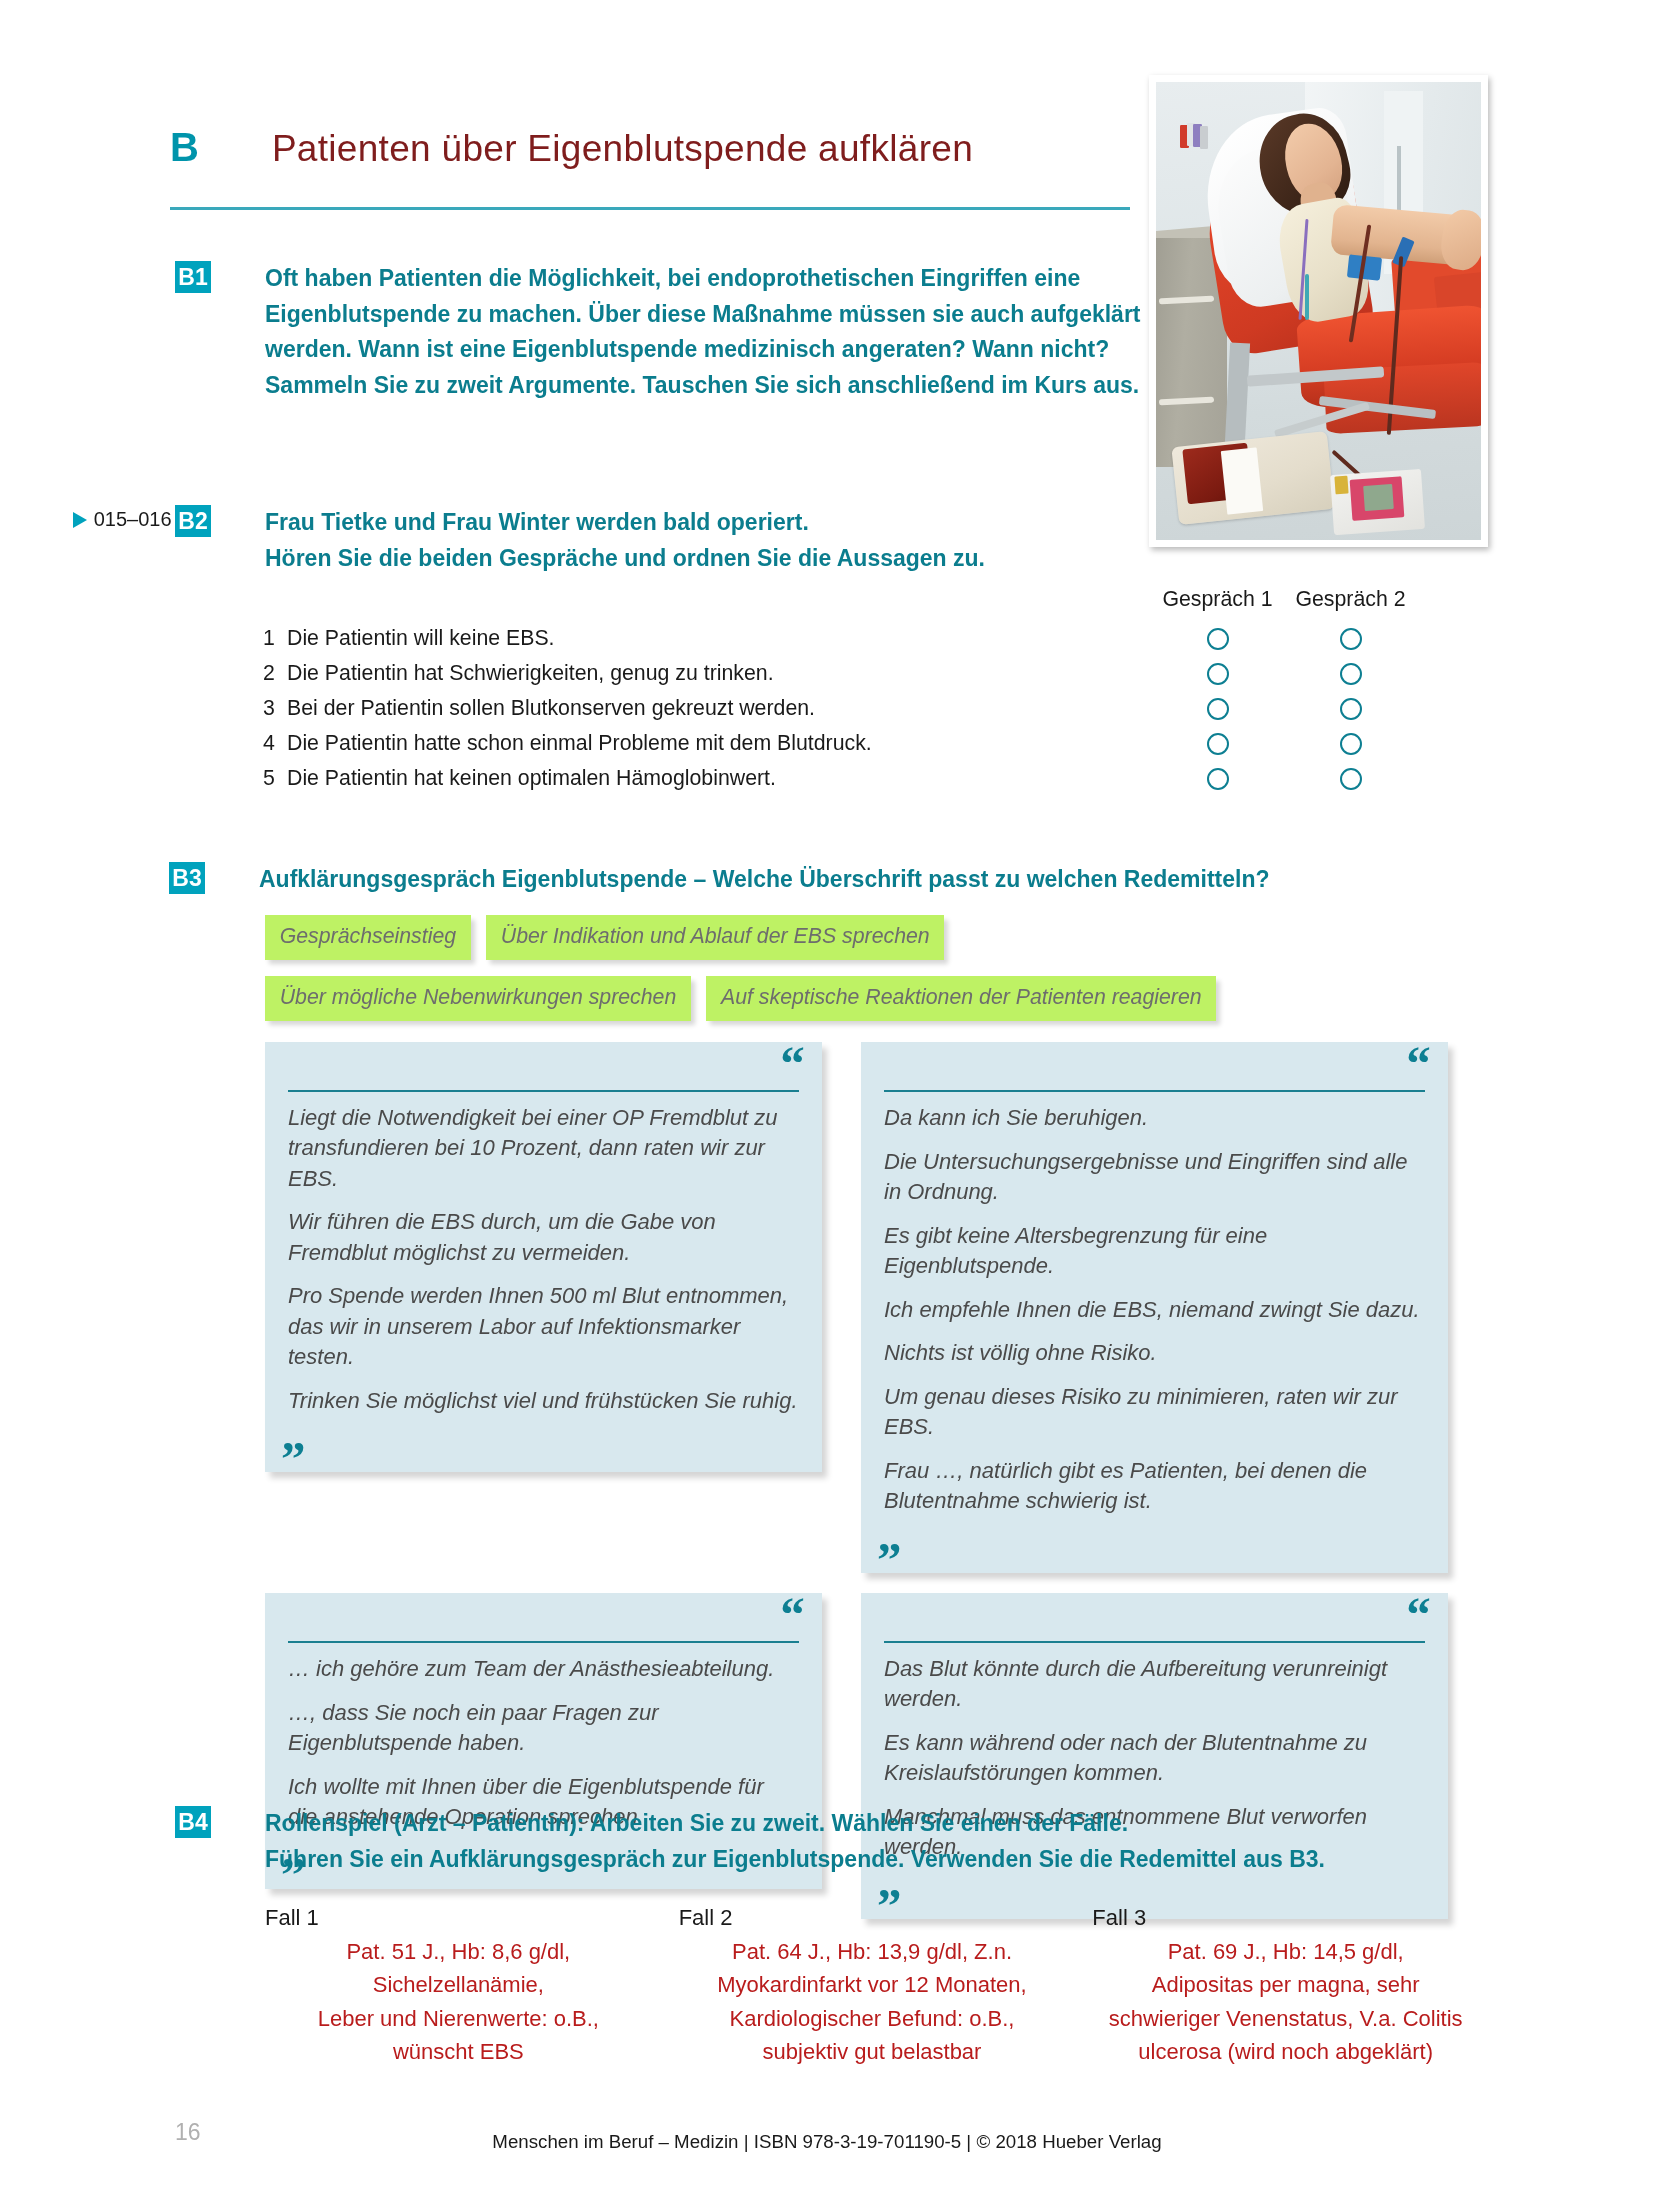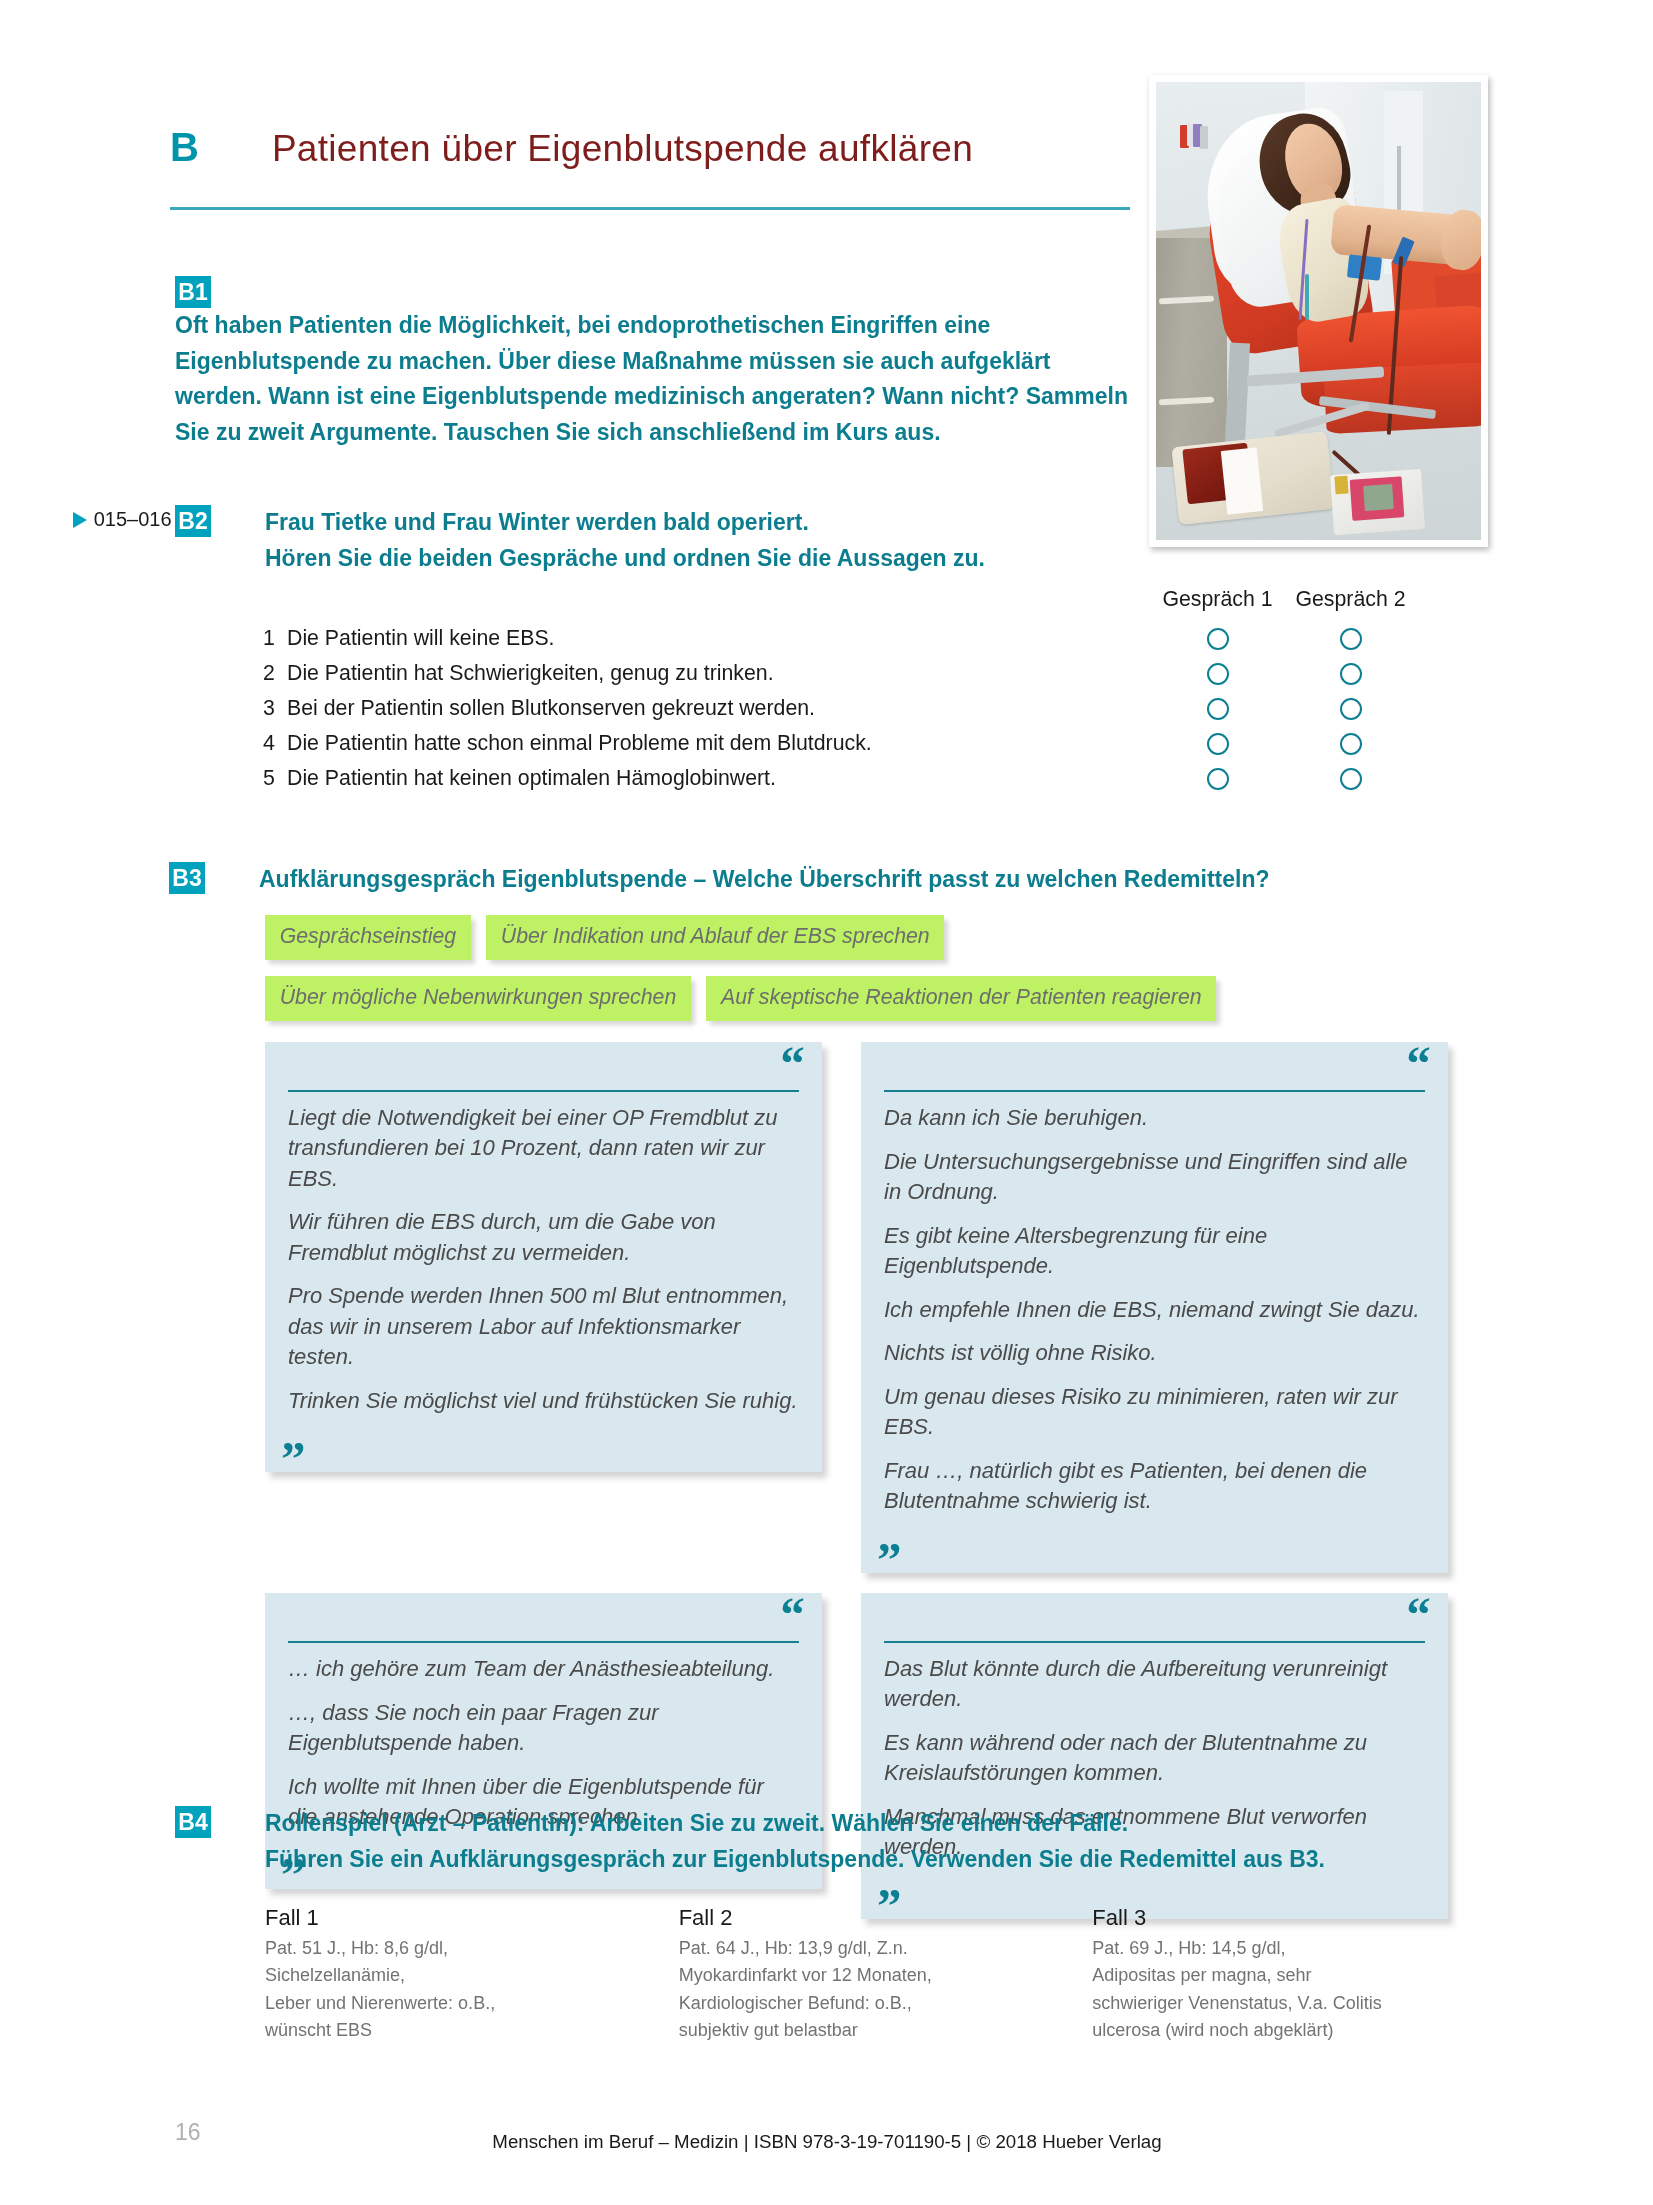--- a/index.html
+++ b/index.html
@@ -291,21 +291,21 @@
     width: 90px;
     flex: none;
   }
   .task-body {
     font-size: 23px;
     color: #0b7d8e;
     font-weight: bold;
     line-height: 1.55;
   }
 
-  #task-b1 { left: 175px; top: 276px; width: 967px; flex-direction: column; }
+  #task-b1 { left: 175px; top: 261px; width: 967px; }
   #task-b2 { left: 175px; top: 505px; width: 967px; }
   #task-b3 { left: 169px; top: 862px; width: 1300px; }
   #task-b4 { left: 175px; top: 1806px; width: 1300px; }
 
   .audio-ref {
     position: absolute;
     left: 73px;
     top: 508px;
     display: flex;
     align-items: center;
@@ -457,23 +457,24 @@
     display: grid;
     grid-template-columns: repeat(3, 1fr);
     column-gap: 27px;
   }
   .case-title {
     font-size: 22px;
     color: #1a1a1a;
     margin-bottom: 4px;
   }
   .case-line {
-    font-size: 18px;
-    color: #737373;
+    font-size: 22px;
+    color: #b91c1c;
     line-height: 1.52;
+    text-align: center;
   }
 
   
   .page-num {
     position: absolute;
     left: 175px;
     top: 2119px;
     font-size: 23px;
     color: #b0b0b0;
   }

